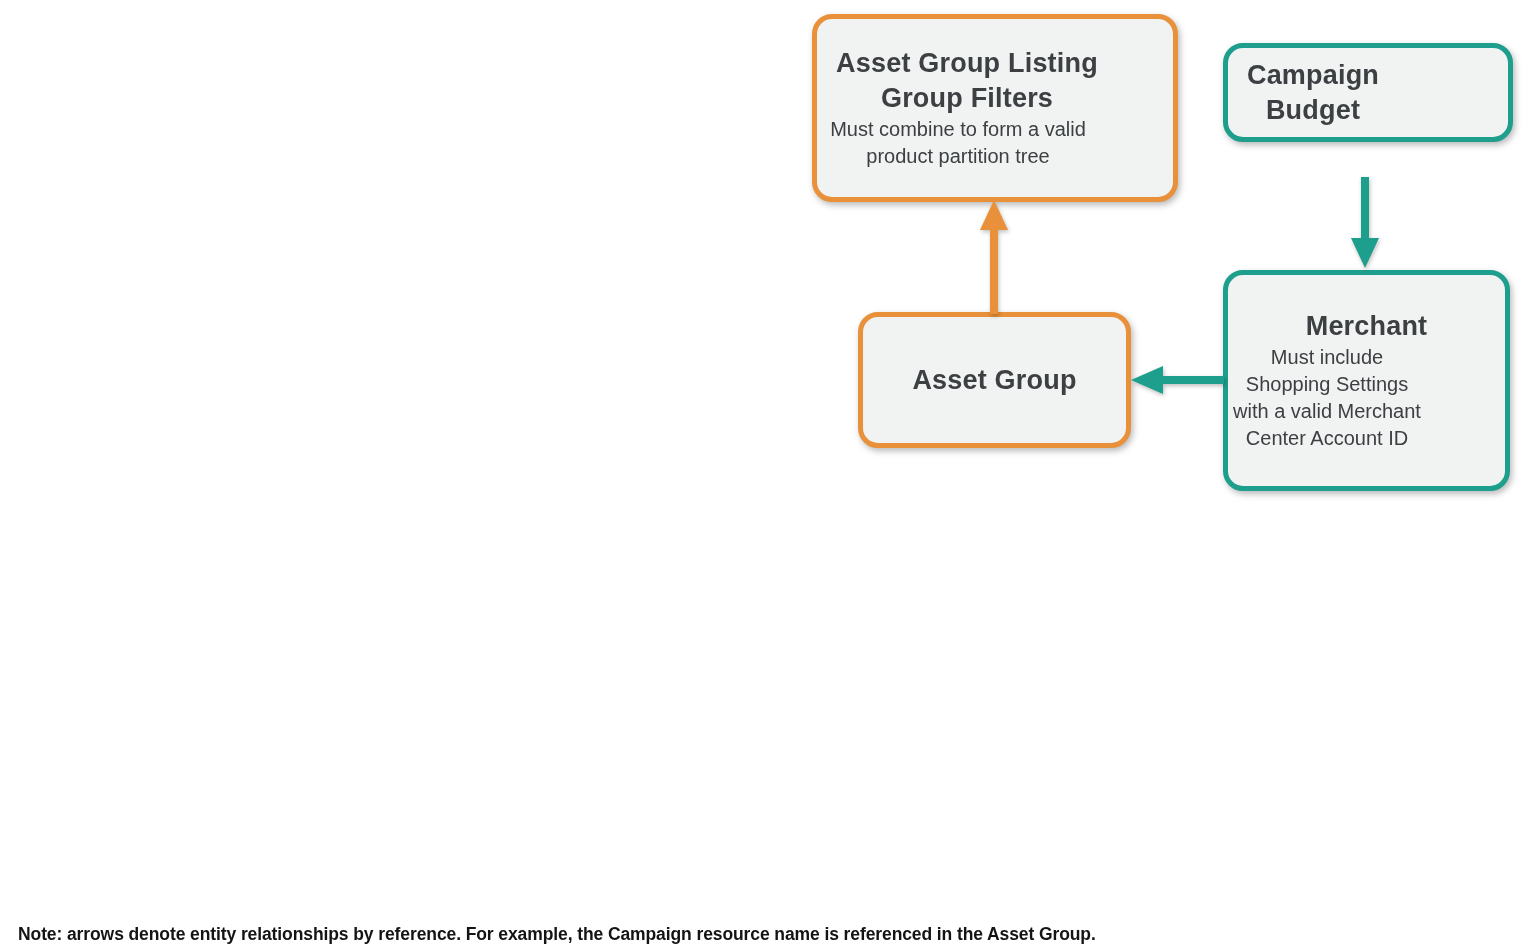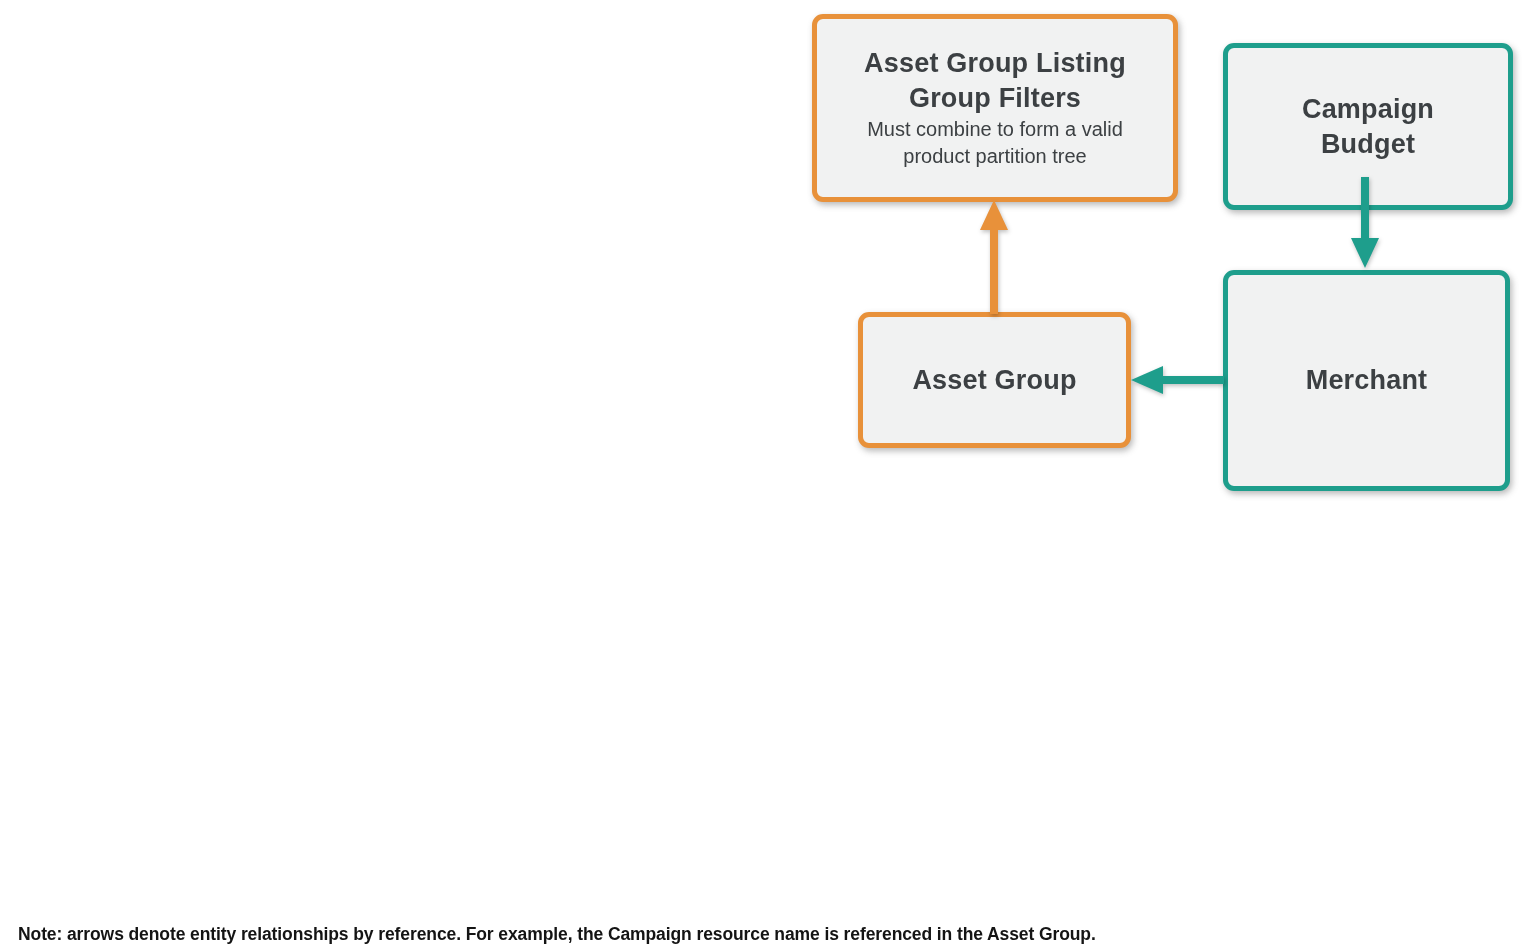--- a/index.html
+++ b/index.html
@@ -13,25 +13,24 @@
     position: relative;
     width: 1538px; height: 948px;
   }
 
   
   .node {
     position: absolute;
     box-sizing: border-box;
     background: var(--box-bg, #F1F2F2);
     border: 5px solid #999;
-    border-radius: 11px;
+    border-radius: 20px;
     box-shadow: 2px 3px 6px rgba(100,100,100,0.45);
     display: flex;
     flex-direction: column;
-    align-items: center;
     justify-content: center;
     text-align: center;
   }
   .node-title {
     font-size: 27px;
     font-weight: bold;
     line-height: 1.28;
     color: var(--title-text, #3C4043);
     letter-spacing: 0.2px;
   }
@@ -39,21 +38,21 @@
     font-size: 20px;
     line-height: 1.35;
     color: var(--subtitle-text, #3C4043);
   }
   .node-subtitle:empty { display: none; }
 
   .node-aglgf    { left: 812px;  top: 14px;  width: 366px; height: 188px; }
   .node-aglgf .node-title    { max-width: 300px; }
   .node-aglgf .node-subtitle { max-width: 282px; }
 
-  .node-campaign-budget { left: 1223px; top: 43px;  width: 290px; height: 167px; }
+  .node-campaign-budget { left: 1223px; top: 43px;  width: 290px; height: 99px; }
   .node-campaign-budget .node-title { max-width: 170px; }
 
   .node-asset-group     { left: 858px;  top: 312px; width: 273px; height: 136px; }
 
   .node-campaign        { left: 1223px; top: 270px; width: 287px; height: 221px; }
   .node-campaign .node-subtitle { max-width: 198px; }
 
   
   .arrow { position: absolute; filter: drop-shadow(1px 2px 2px rgba(0,0,0,0.25)); }
   .arrow-shaft { position: absolute; background: var(--edge-color, #000); }
@@ -114,20 +113,21 @@
 
   </div>
 
   <div class="node node-asset-group" style="border-color: rgb(232, 145, 58);">
     <div class="node-title">Asset Group</div>
 
   </div>
 
   <div class="node node-campaign" style="border-color: rgb(30, 158, 140);">
     <div class="node-title">Merchant</div>
+    <div class="node-subtitle">Must include Shopping Settings with a valid Merchant Center Account ID</div>
   </div>
 
   <div class="arrow arrow-up" style="--edge-color: #E8913A;">
     <div class="arrow-head arrow-head-up"></div>
     <div class="arrow-shaft"></div>
   </div>
 
   <div class="arrow arrow-down" style="--edge-color: #1E9E8C;">
     <div class="arrow-shaft"></div>
     <div class="arrow-head arrow-head-down"></div>

